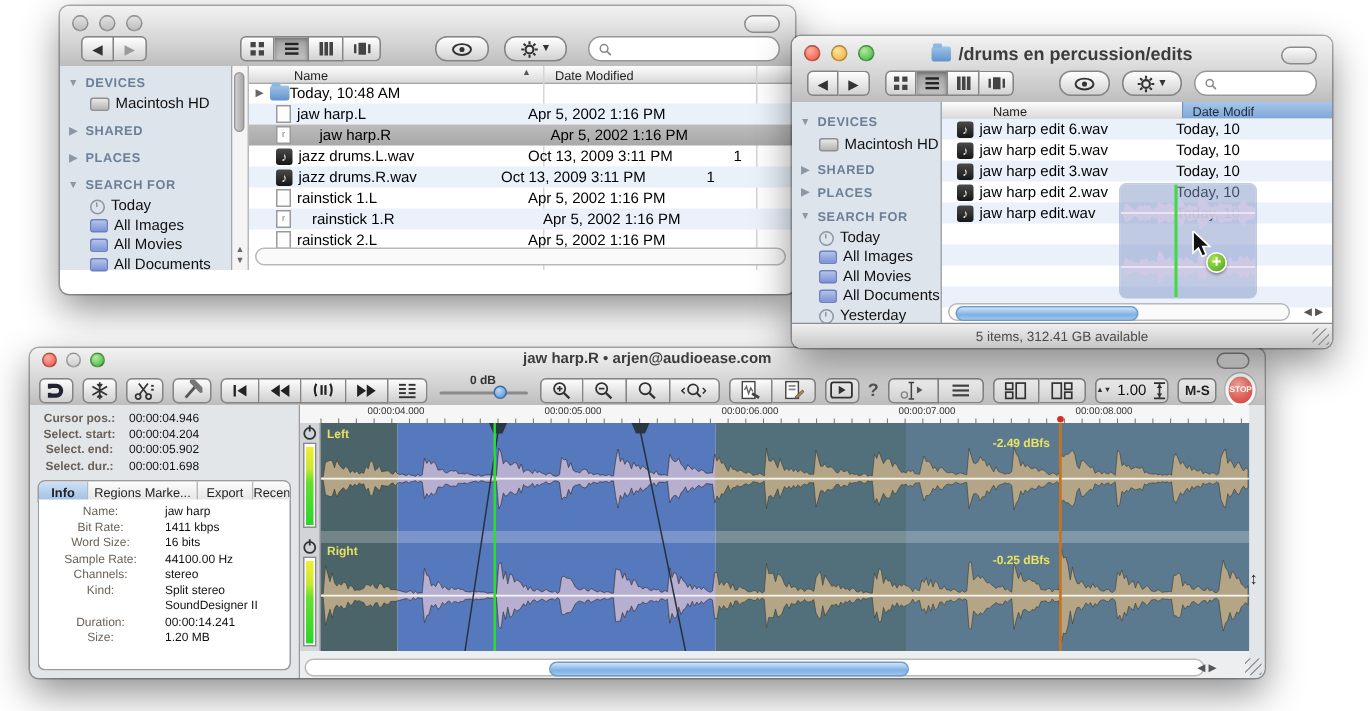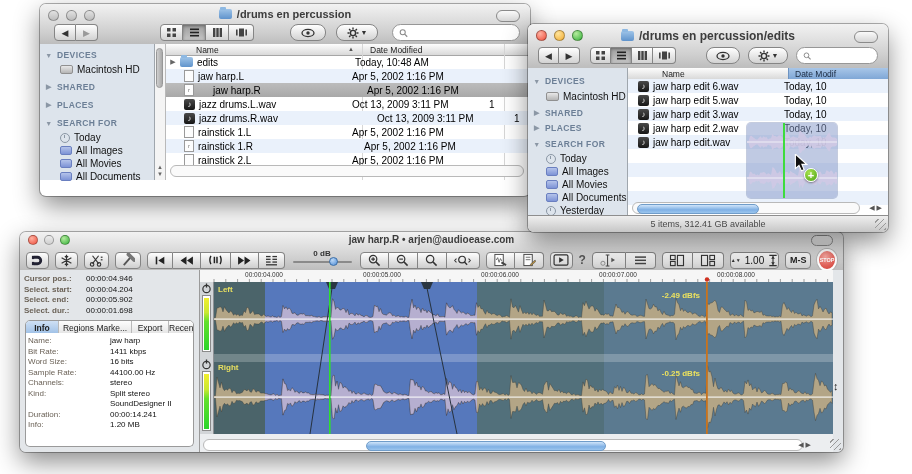--- a/index.html
+++ b/index.html
@@ -54,41 +54,37 @@
   .etb{position:absolute;left:0;right:0;display:flex;align-items:center;gap:6px;padding:0 6px;}
   .eseg{display:flex;}
   .eseg .ebtn{border-radius:0;border-left-width:0;}
   .eseg .ebtn:first-child{border-radius:4px 0 0 4px;border-left-width:1px;}
   .eseg .ebtn:last-child{border-radius:0 4px 4px 0;}
   .fieldlbl{color:#4c5d74;font-weight:bold;}
   .tabbar{display:flex;background:#fff;border:1px solid #9a9a9a;border-radius:5px 5px 0 0;overflow:hidden;height:13px;}
   .tab{flex:0 0 auto;display:flex;align-items:center;justify-content:center;font-size:8.5px;color:#222;border-right:1px solid #b9b9b9;background:linear-gradient(#fdfdfd,#e4e4e4);text-align:center;}
   .tab.sel{background:linear-gradient(#cfe0f4,#9ec0e6);font-weight:bold;}
   .inforow{display:flex;font-size:8px;line-height:10.5px;}
-  .inforow .l{width:78px;text-align:left;color:#6b6257;padding-right:4px;flex:0 0 auto;}
+  .inforow .l{width:78px;text-align:center;color:#6b6257;padding-right:4px;flex:0 0 auto;}
   .inforow .v{color:#111;}
   .meterframe{position:absolute;width:9px;border:1px solid #8a8a8a;background:#fff;box-sizing:border-box;}
   .meterfill{position:absolute;left:1px;right:1px;bottom:1px;background:linear-gradient(to top,#2bd52b 0%,#63e02c 55%,#c9e832 72%,#f2ee2e 100%);}
   .ghost{position:absolute;border-radius:4px;background:rgba(130,150,200,.5);box-shadow:0 0 0 1px rgba(90,110,160,.35);overflow:hidden;}
 </style>
 </head>
 <body>
 
 <div id="stage">
 
   <div class="win" id="win1" style="left:40px;top:4px;width:490px;height:192px;background:#fff;z-index:1">
     <div class="chrome" style="height:40px">
       <div class="tlgroup">
         <div class="tl gray"></div>
         <div class="tl gray"></div>
         <div class="tl gray"></div>
-      </div>
-      <div class="wtitle" style="top:4px;font-size:11px">
-        <span class="icon-folder"></span>
-        <span>/drums en percussion</span>
       </div>
       <div class="pill" style="top:6px"></div>
 
       <div class="seg" style="position:absolute;left:14px;top:20px">
         <div class="mbtn" style="width:22px;font-size:9px;color:#333">◀</div>
         <div class="mbtn" style="width:22px;font-size:9px;color:#9a9a9a">▶</div>
       </div>
       <div class="seg" style="position:absolute;left:120px;top:20px">
         <div class="mbtn" style="width:23px">
             <svg width="11" height="11" viewBox="0 0 11 11">
@@ -200,21 +196,20 @@
         <span style="position:absolute;left:30px;top:1px">Name</span>
         <span style="position:absolute;left:182px;top:2px;font-size:6px;color:#555">▲</span>
         <span style="position:absolute;left:204px;top:1px">Date Modified</span>
       </div>
       <div class="colline" style="left:196px"></div>
       <div class="colline" style="left:338px"></div>
 
       <div class="frow" style="top:11px">
         <span style="width:14px;text-align:center;font-size:7px;color:#666">▶</span>
         <span class="icon-folder"></span>
-        <span style="margin-left:4px;width:158px;overflow:hidden">edits</span>
         <span style="width:130px">Today, 10:48 AM</span>
       </div>
       <div class="frow alt" style="top:25px">
         <span style="width:18px"></span>
           <span class="icon-doc"></span>
         <span style="margin-left:4px;width:154px">jaw harp.L</span>
         <span style="width:130px">Apr 5, 2002 1:16 PM</span>
       </div>
       <div class="frow selgray" style="top:39px">
         <span style="width:18px"></span>
@@ -225,34 +220,34 @@
       <div class="frow" style="top:53px">
         <span style="width:18px"></span>
           <span class="icon-wav">♪</span>
         <span style="margin-left:4px;width:153px">jazz drums.L.wav</span>
         <span style="width:137px">Oct 13, 2009 3:11 PM</span>
         <span>1</span>
       </div>
       <div class="frow alt" style="top:67px">
         <span style="width:18px"></span>
           <span class="icon-wav">♪</span>
-        <span style="margin-left:4px;width:178px">jazz drums.R.wav</span>
+        <span style="margin-left:4px;width:135px">jazz drums.R.wav</span>
         <span style="width:137px">Oct 13, 2009 3:11 PM</span>
         <span>1</span>
       </div>
       <div class="frow" style="top:81px">
         <span style="width:18px"></span>
           <span class="icon-doc"></span>
         <span style="margin-left:4px;width:154px">rainstick 1.L</span>
         <span style="width:130px">Apr 5, 2002 1:16 PM</span>
       </div>
       <div class="frow alt" style="top:95px">
         <span style="width:18px"></span>
           <span class="icon-doc">r</span>
-        <span style="margin-left:4px;width:166px">rainstick 1.R</span>
+        <span style="margin-left:14px;width:154px">rainstick 1.R</span>
         <span style="width:130px">Apr 5, 2002 1:16 PM</span>
       </div>
       <div class="frow" style="top:109px">
         <span style="width:18px"></span>
           <span class="icon-doc"></span>
         <span style="margin-left:4px;width:154px">rainstick 2.L</span>
         <span style="width:130px">Apr 5, 2002 1:16 PM</span>
       </div>
       <div class="hscroll" style="left:4px;right:6px;bottom:3px"></div>
     </div>
@@ -518,21 +513,21 @@
             </div>
           <div class="inforow">
               <span class="l">Kind:</span>
               <span class="v">Split stereo SoundDesigner II</span>
             </div>
           <div class="inforow">
               <span class="l">Duration:</span>
               <span class="v">00:00:14.241</span>
             </div>
           <div class="inforow">
-              <span class="l">Info:</span>
+              <span class="l">Size:</span>
               <span class="v">1.20 MB</span>
             </div>
         </div>
       </div>
     </div>
 
     <div style="position:absolute;left:180px;top:38px;width:633px;bottom:0;background:#eceef0">
 
       <div style="position:absolute;left:0;right:0;top:0;height:12px;background:#f6f6f6;border-bottom:1px solid #888;overflow:hidden">
         <svg id="rulersvg" width="633" height="12" style="position:absolute;left:0;top:0">

